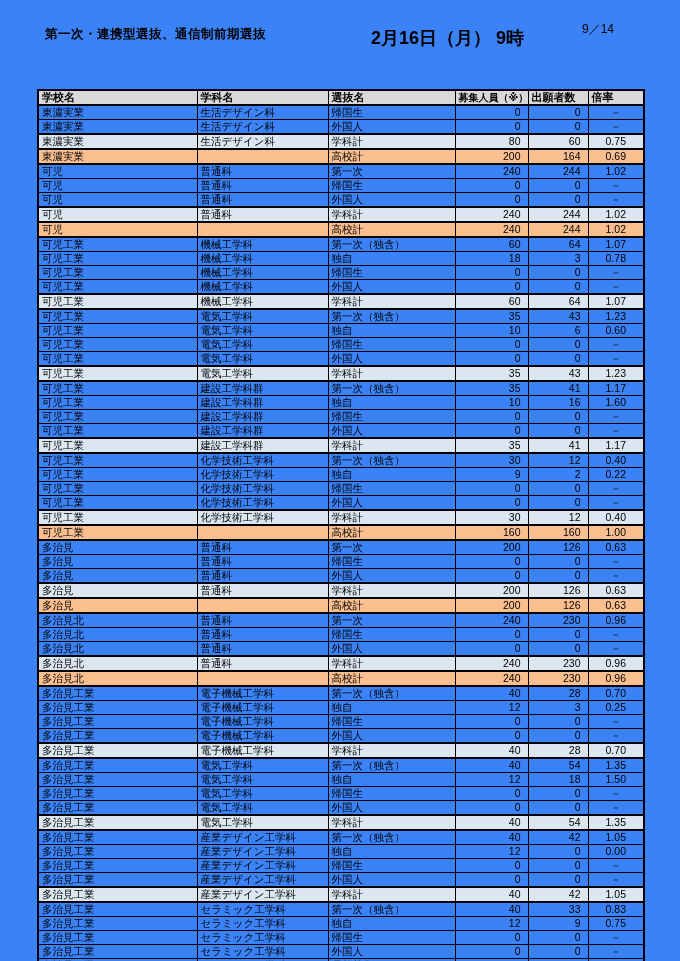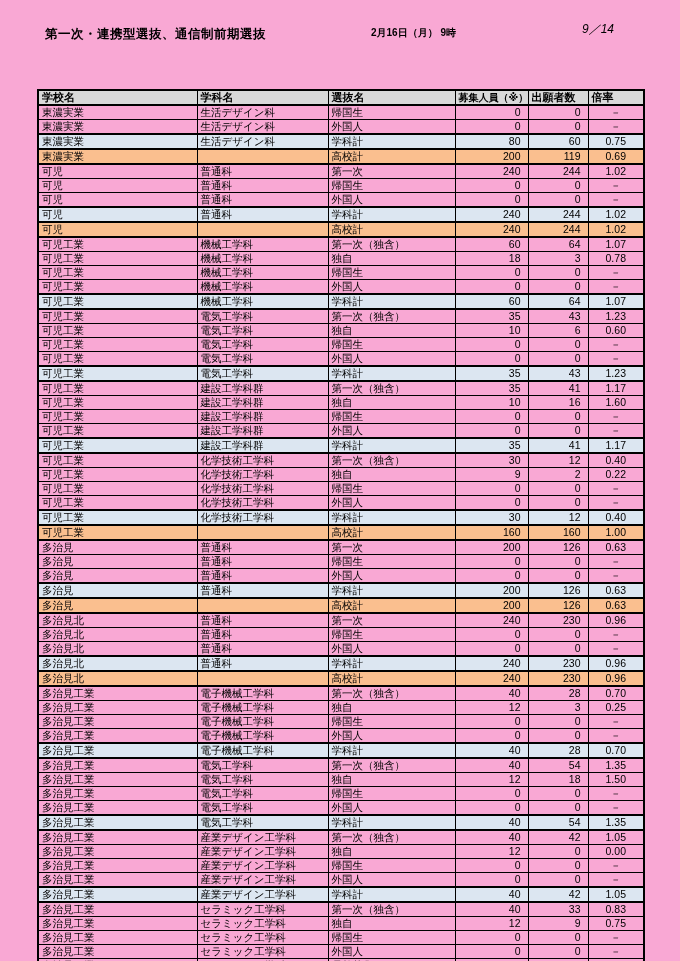--- a/index.html
+++ b/index.html
@@ -1,23 +1,23 @@
 <!DOCTYPE html>
 <html><head>
 <meta charset="utf-8">
 <style>
   * { margin:0; padding:0; box-sizing:border-box; }
   html,body { width:680px; height:961px; background:#ffffff; color:#000;
     font-family:"Liberation Sans","DejaVu Sans",sans-serif; }
-  .page { position:relative; width:680px; height:961px; background:#f9a8d4; overflow:hidden; }
+  .page { position:relative; width:680px; height:961px; background:#3b82f6; overflow:hidden; }
 
   .topbar { position:absolute; left:0; top:0; width:680px; height:57px; }
   .doc-title { position:absolute; left:45px; top:26px; font-size:12.5px; font-weight:bold; letter-spacing:0.5px; white-space:nowrap; }
-  .doc-datetime { position:absolute; left:371px; top:26px; font-size:10px; font-weight:bold; white-space:nowrap; }
-  .doc-pagenum { position:absolute; left:582px; top:21px; font-size:12px; font-weight:normal; white-space:nowrap;font-style:italic; }
+  .doc-datetime { position:absolute; left:371px; top:26px; font-size:18px; font-weight:bold; white-space:nowrap; }
+  .doc-pagenum { position:absolute; left:582px; top:21px; font-size:12px; font-weight:normal; white-space:nowrap; }
 
   table.apps { position:absolute; left:37px; top:45px; width:606px;
     border-collapse:collapse; table-layout:fixed; border:2px solid #000;margin-top:44px; }
   col.c1{width:159px} col.c2{width:131px} col.c3{width:127px}
   col.c4{width:73px}  col.c5{width:60px}  col.c6{width:56px}
 
   th, td { border:1px solid #000; height:13px; line-height:13px; font-size:10.5px;
     padding:0 3px; white-space:nowrap; overflow:hidden; }
   thead th { background:#d9d9d9; text-align:left; font-weight:bold;
     border-bottom:2px solid #000; font-size:11px; }
@@ -83,21 +83,21 @@
           <td class="c-sel sum-label">学科計</td>
           <td class="c-num">80</td>
           <td class="c-num">60</td>
           <td class="c-ratio">0.75</td>
         </tr>
         <tr class="total">
           <td class="c-school">東濃実業</td>
           <td class="c-dept"></td>
           <td class="c-sel sum-label">高校計</td>
           <td class="c-num">200</td>
-          <td class="c-num">119</td>
+          <td class="c-num">164</td>
           <td class="c-ratio">0.69</td>
         </tr>
         <tr class="normal">
           <td class="c-school">可児</td>
           <td class="c-dept">普通科</td>
           <td class="c-sel">第一次</td>
           <td class="c-num">240</td>
           <td class="c-num">244</td>
           <td class="c-ratio">1.02</td>
         </tr>

